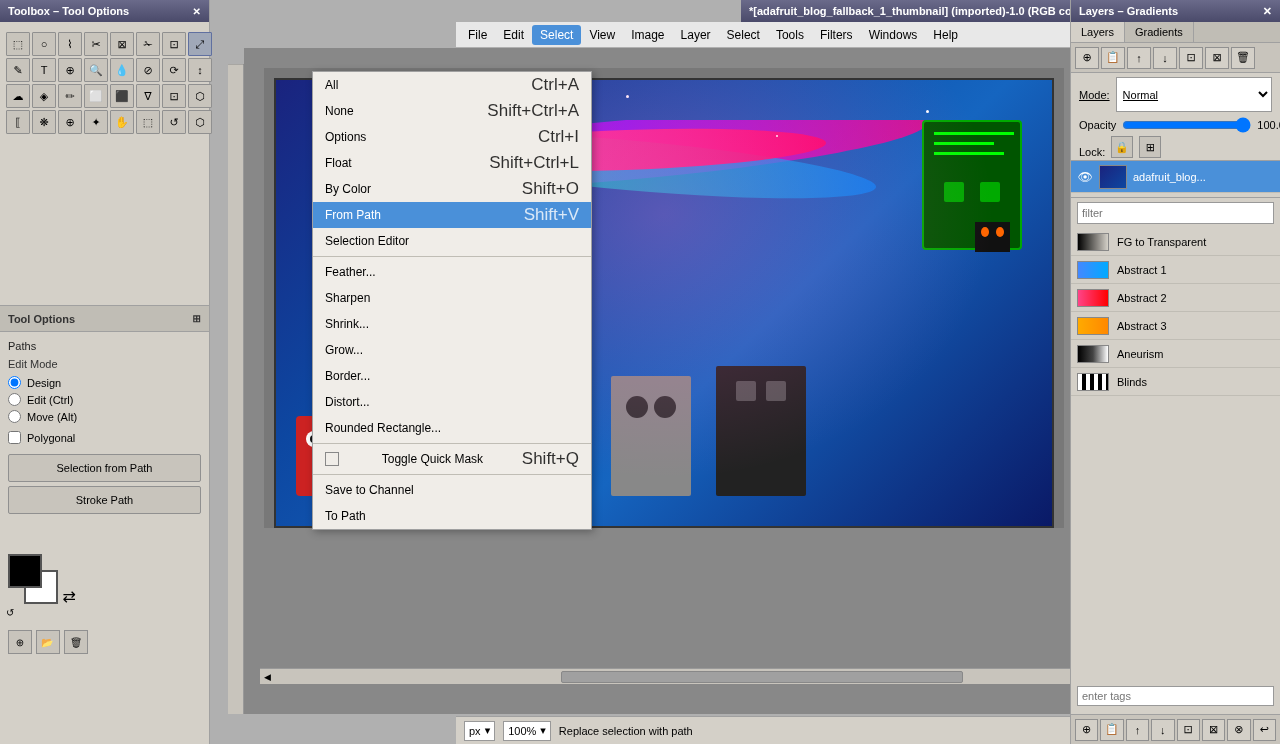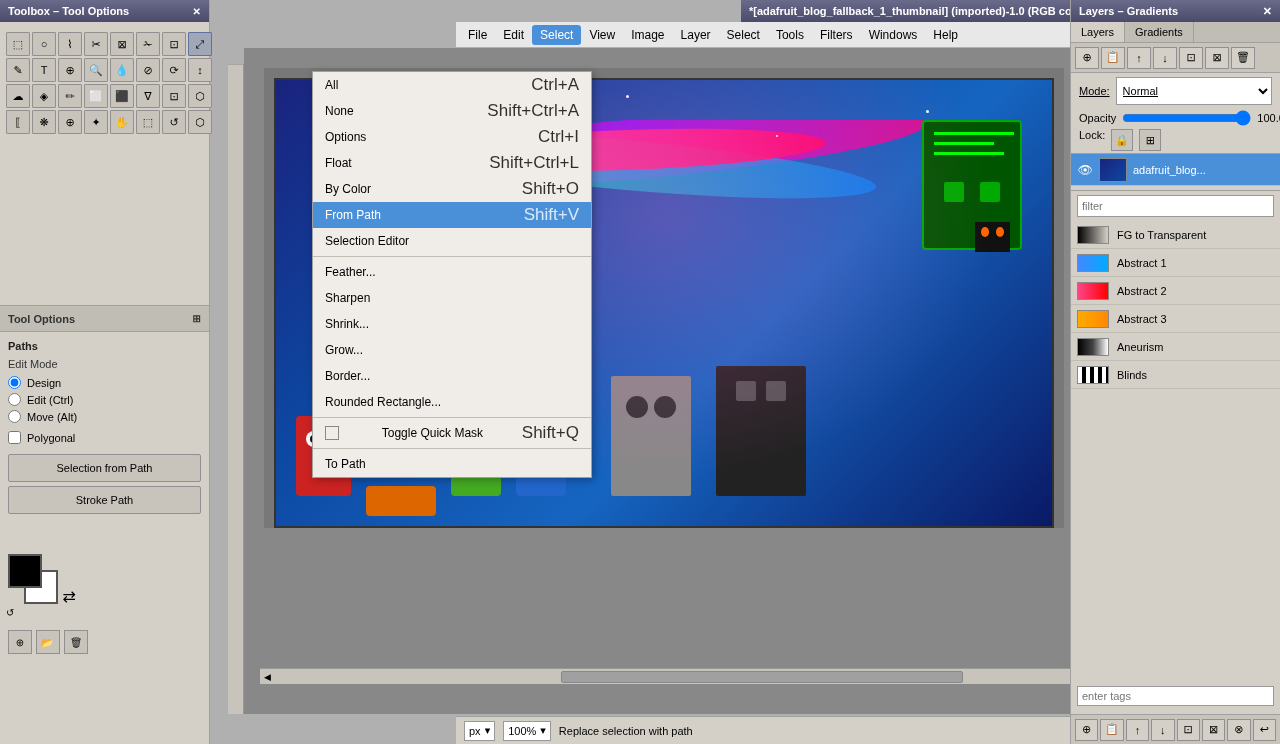--- a/index.html
+++ b/index.html
@@ -59,21 +59,21 @@
       background: #d4d0c8; border-right: 1px solid #a0a0a0; border-top: 1px solid #a0a0a0;
     }
     .panel-title {
       height: 26px; background: #c0bdb5; border-bottom: 1px solid #a0a0a0;
       display: flex; align-items: center; padding: 0 8px; font-size: 11px;
       font-weight: bold; color: #333; justify-content: space-between;
     }
     .panel-icon { font-size: 10px; cursor: pointer; }
 
     .paths-section { padding: 8px; }
-    .section-label { font-size: 11px; font-weight: bold; margin-bottom: 6px; color: #222; }
+    .section-label { font-size: 11px; font-weight: normal; margin-bottom: 6px; color: #222; }
     .edit-mode-label { font-size: 11px; margin-bottom: 6px; color: #333; }
 
     .radio-group { display: flex; flex-direction: column; gap: 4px; margin-bottom: 8px; }
     .radio-item { display: flex; align-items: center; gap: 6px; font-size: 11px; }
     .radio-item input[type="radio"] { margin: 0; }
 
     .checkbox-item { display: flex; align-items: center; gap: 6px; font-size: 11px; margin-bottom: 10px; }
     .checkbox-item input[type="checkbox"] { margin: 0; }
 
     .panel-btn {
@@ -148,33 +148,33 @@
     .layers-tool-btn {
       width: 24px; height: 22px; background: #d4d0c8; border: 1px solid #909090;
       display: flex; align-items: center; justify-content: center; cursor: pointer; font-size: 11px;
     }
 
     .mode-row {
       display: flex; align-items: center; padding: 4px 8px; gap: 6px; font-size: 11px; text-decoration: underline;
     }
     .mode-label { font-size: 11px; }
     .mode-select {
-      flex: 1; height: 28px; background: white; border: 1px solid #999;
+      flex: 1; height: 35px; background: white; border: 1px solid #999;
       font-size: 11px; padding: 0 2px;
     }
 
     .opacity-row {
       display: flex; align-items: center; padding: 2px 8px; gap: 6px; font-size: 11px;
     }
     .opacity-label { font-size: 11px; width: 50px; }
     .opacity-slider { flex: 1; height: 14px; }
     .opacity-value { font-size: 11px; width: 40px; text-align: right; }
 
     .lock-row {
-      display: flex; align-items: flex-start; padding: 2px 8px; gap: 6px; font-size: 11px;
+      display: flex; align-items: flex-end; padding: 2px 8px; gap: 6px; font-size: 11px;
       border-bottom: 1px solid #a0a0a0;
     }
     .lock-label { font-size: 11px; }
     .lock-btn { width: 22px; height: 22px; background: #c8c4bc; border: 1px solid #909090; cursor: pointer; display: flex; align-items: center; justify-content: center; font-size: 11px; }
 
     .layer-item {
       display: flex; align-items: center; height: 32px; padding: 0 6px; gap: 6px;
       background: #d4d0c8; border-bottom: 1px solid #c0bdb5; cursor: pointer;
     }
     .layer-item.active { background: #4a90d9; color: white; }
@@ -631,27 +631,35 @@
   </div>
   <div class="dropdown-item">
     <span>Grow...</span>
     <span class="dropdown-shortcut"></span>
   </div>
   <div class="dropdown-item">
     <span>Border...</span>
     <span class="dropdown-shortcut"></span>
   </div>
   <div class="dropdown-item">
+    <span>Distort...</span>
+    <span class="dropdown-shortcut"></span>
+  </div>
+  <div class="dropdown-item">
     <span>Rounded Rectangle...</span>
     <span class="dropdown-shortcut"></span>
   </div>
   <div class="dropdown-separator"></div>
   <div class="dropdown-item" style="display:flex;align-items:center;gap:6px;">
     <div class="dropdown-checkbox"></div>
     <span>Toggle Quick Mask</span>
     <span class="dropdown-shortcut">Shift+Q</span>
   </div>
   <div class="dropdown-separator"></div>
   <div class="dropdown-item">
+    <span>Save to Channel</span>
+    <span class="dropdown-shortcut"></span>
+  </div>
+  <div class="dropdown-item">
     <span>To Path</span>
     <span class="dropdown-shortcut"></span>
   </div>
 </div>
 
 </body></html>

